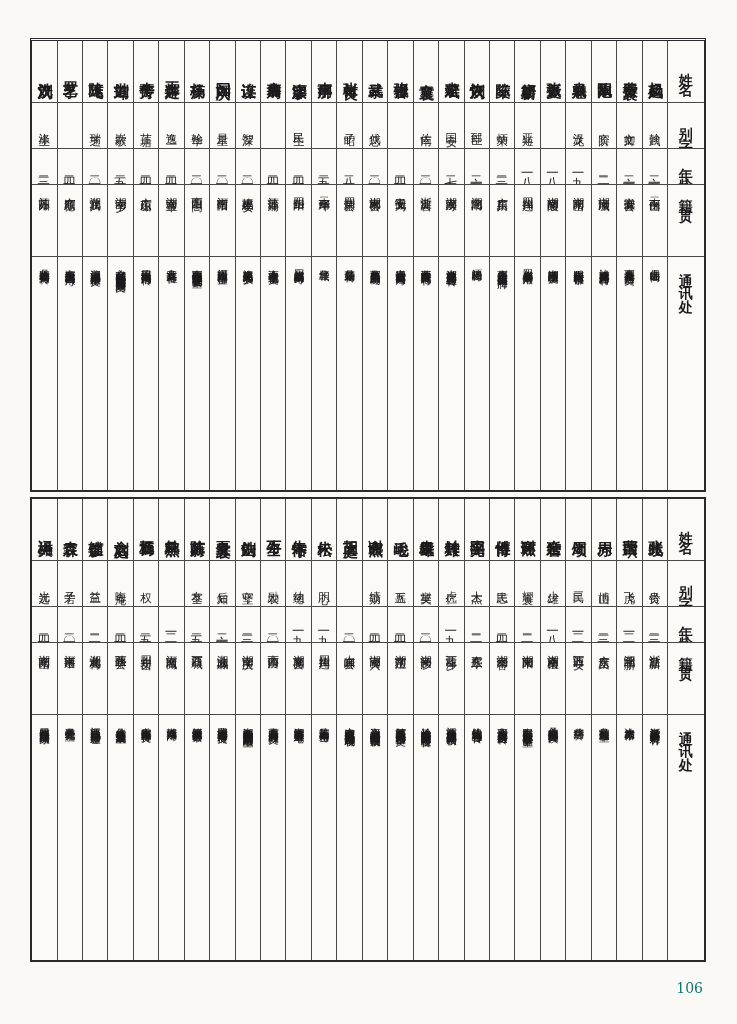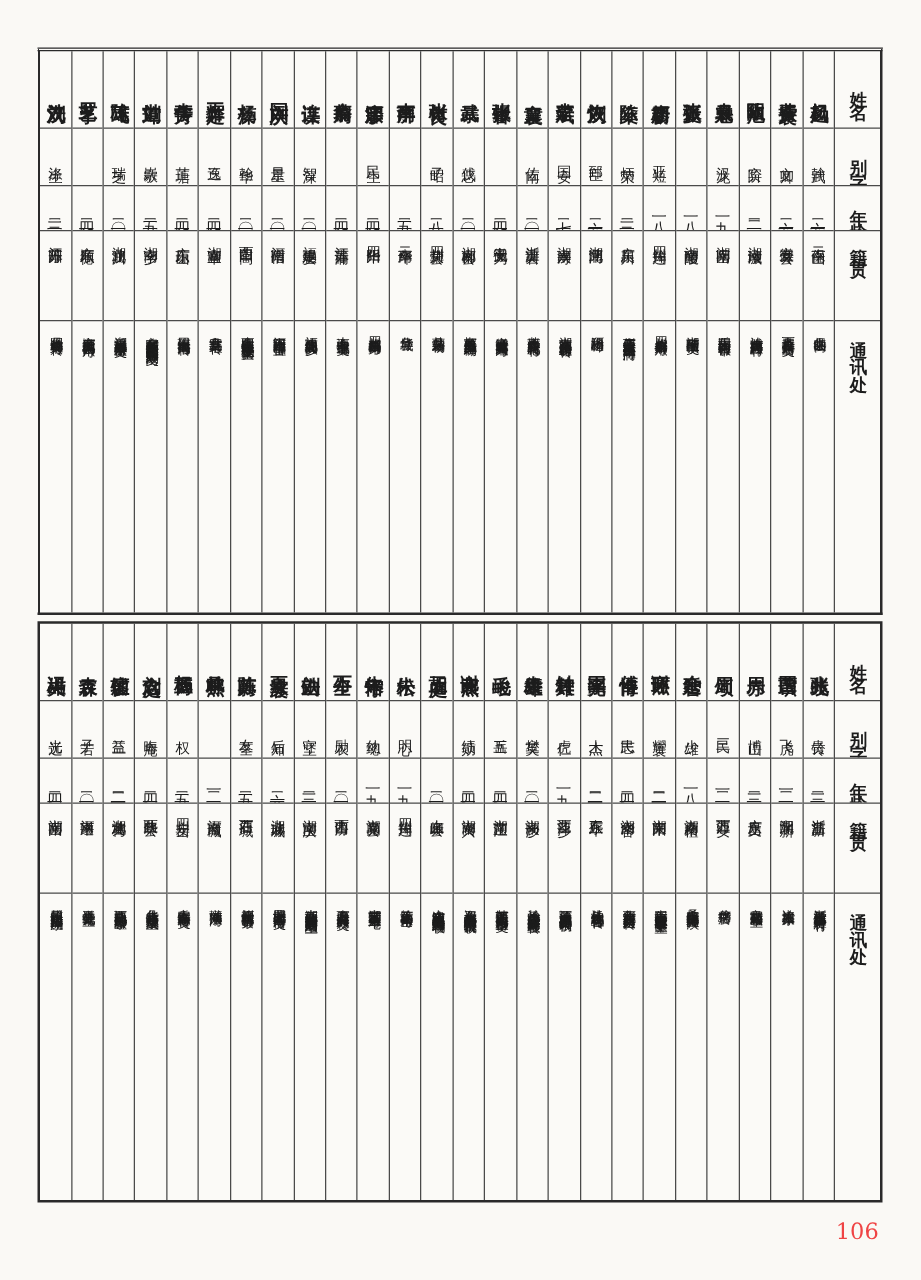--- a/index.html
+++ b/index.html
@@ -38,21 +38,21 @@
   
   .t-name{font-size:15px;font-weight:bold;letter-spacing:1px;}
   .t-alias{font-size:11.5px;}
   .t-age{font-size:12.5px;letter-spacing:1px;}
   .t-native{font-size:11.5px;letter-spacing:1px;}
   .t-address{font-size:10.5px;letter-spacing:0.5px;line-height:1.1;max-height:100%;}
   .hdr{font-size:14px;font-weight:bold;letter-spacing:10px;}
   .hdr3{letter-spacing:14px;}
   .page-number{
     position:absolute;right:34px;bottom:28px;
-    font-size:18px;color:#ef4444;font-family:"DejaVu Serif","Liberation Serif",serif;margin-left:16px;
+    font-size:14px;color:#0f766e;font-family:"DejaVu Serif","Liberation Serif",serif;margin-left:16px;
   }
 </style>
 </head>
 <body>
 
 <div class="page">
   <div class="tables">
     <section id="section-0" class="dir-table upper">
         <div class="header-col">
           <div class="cell r-name">

